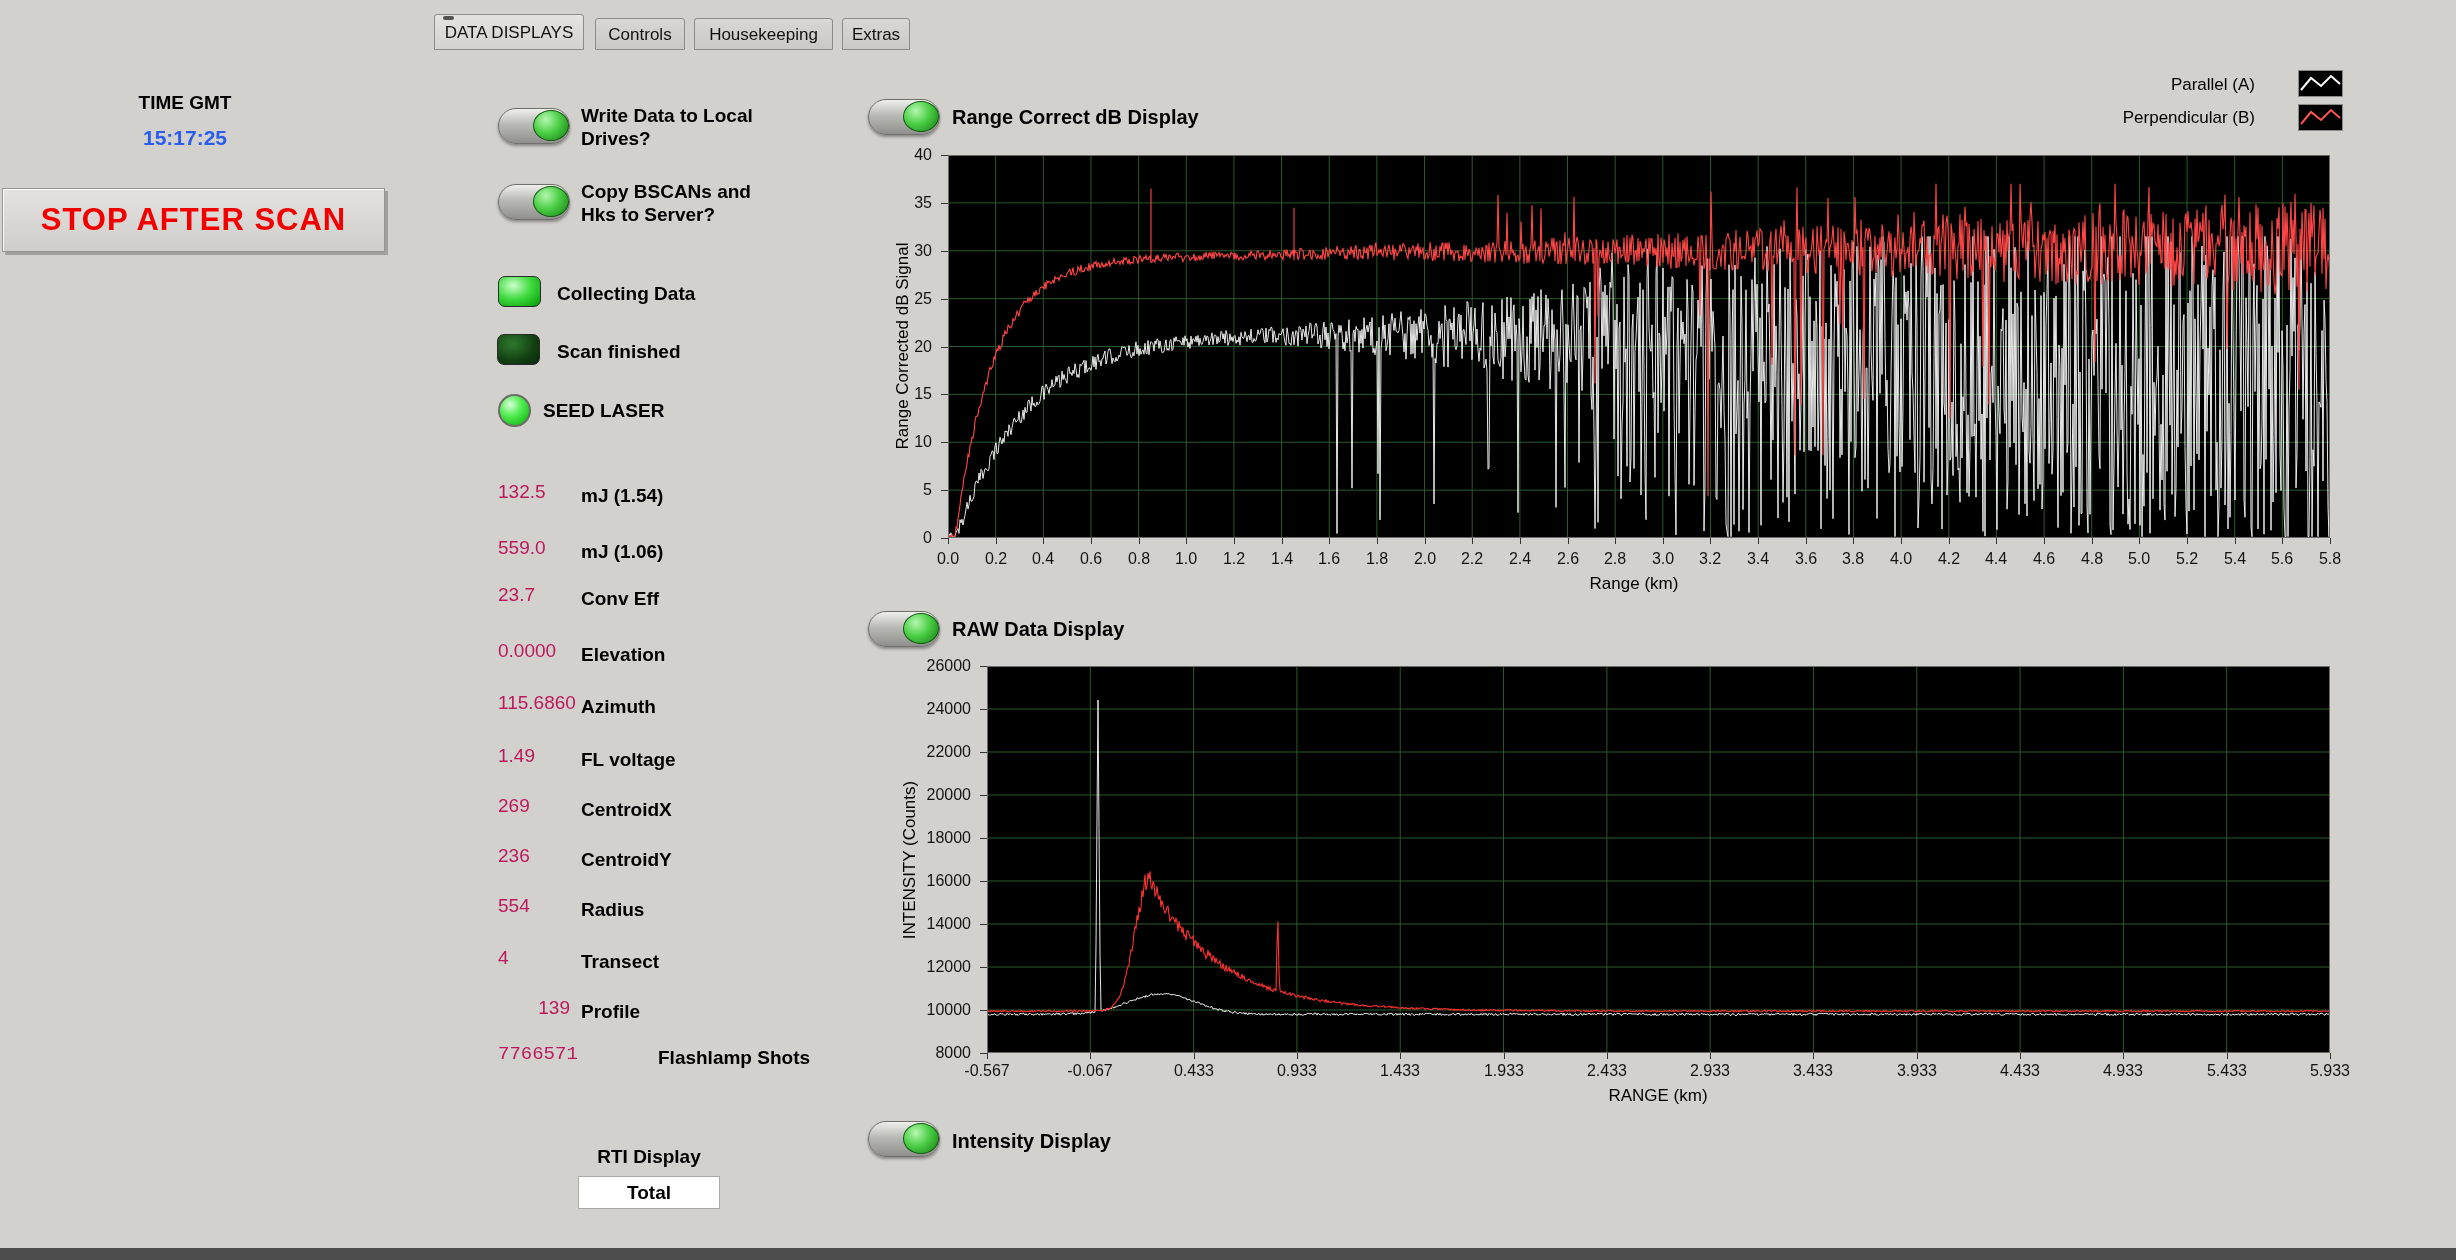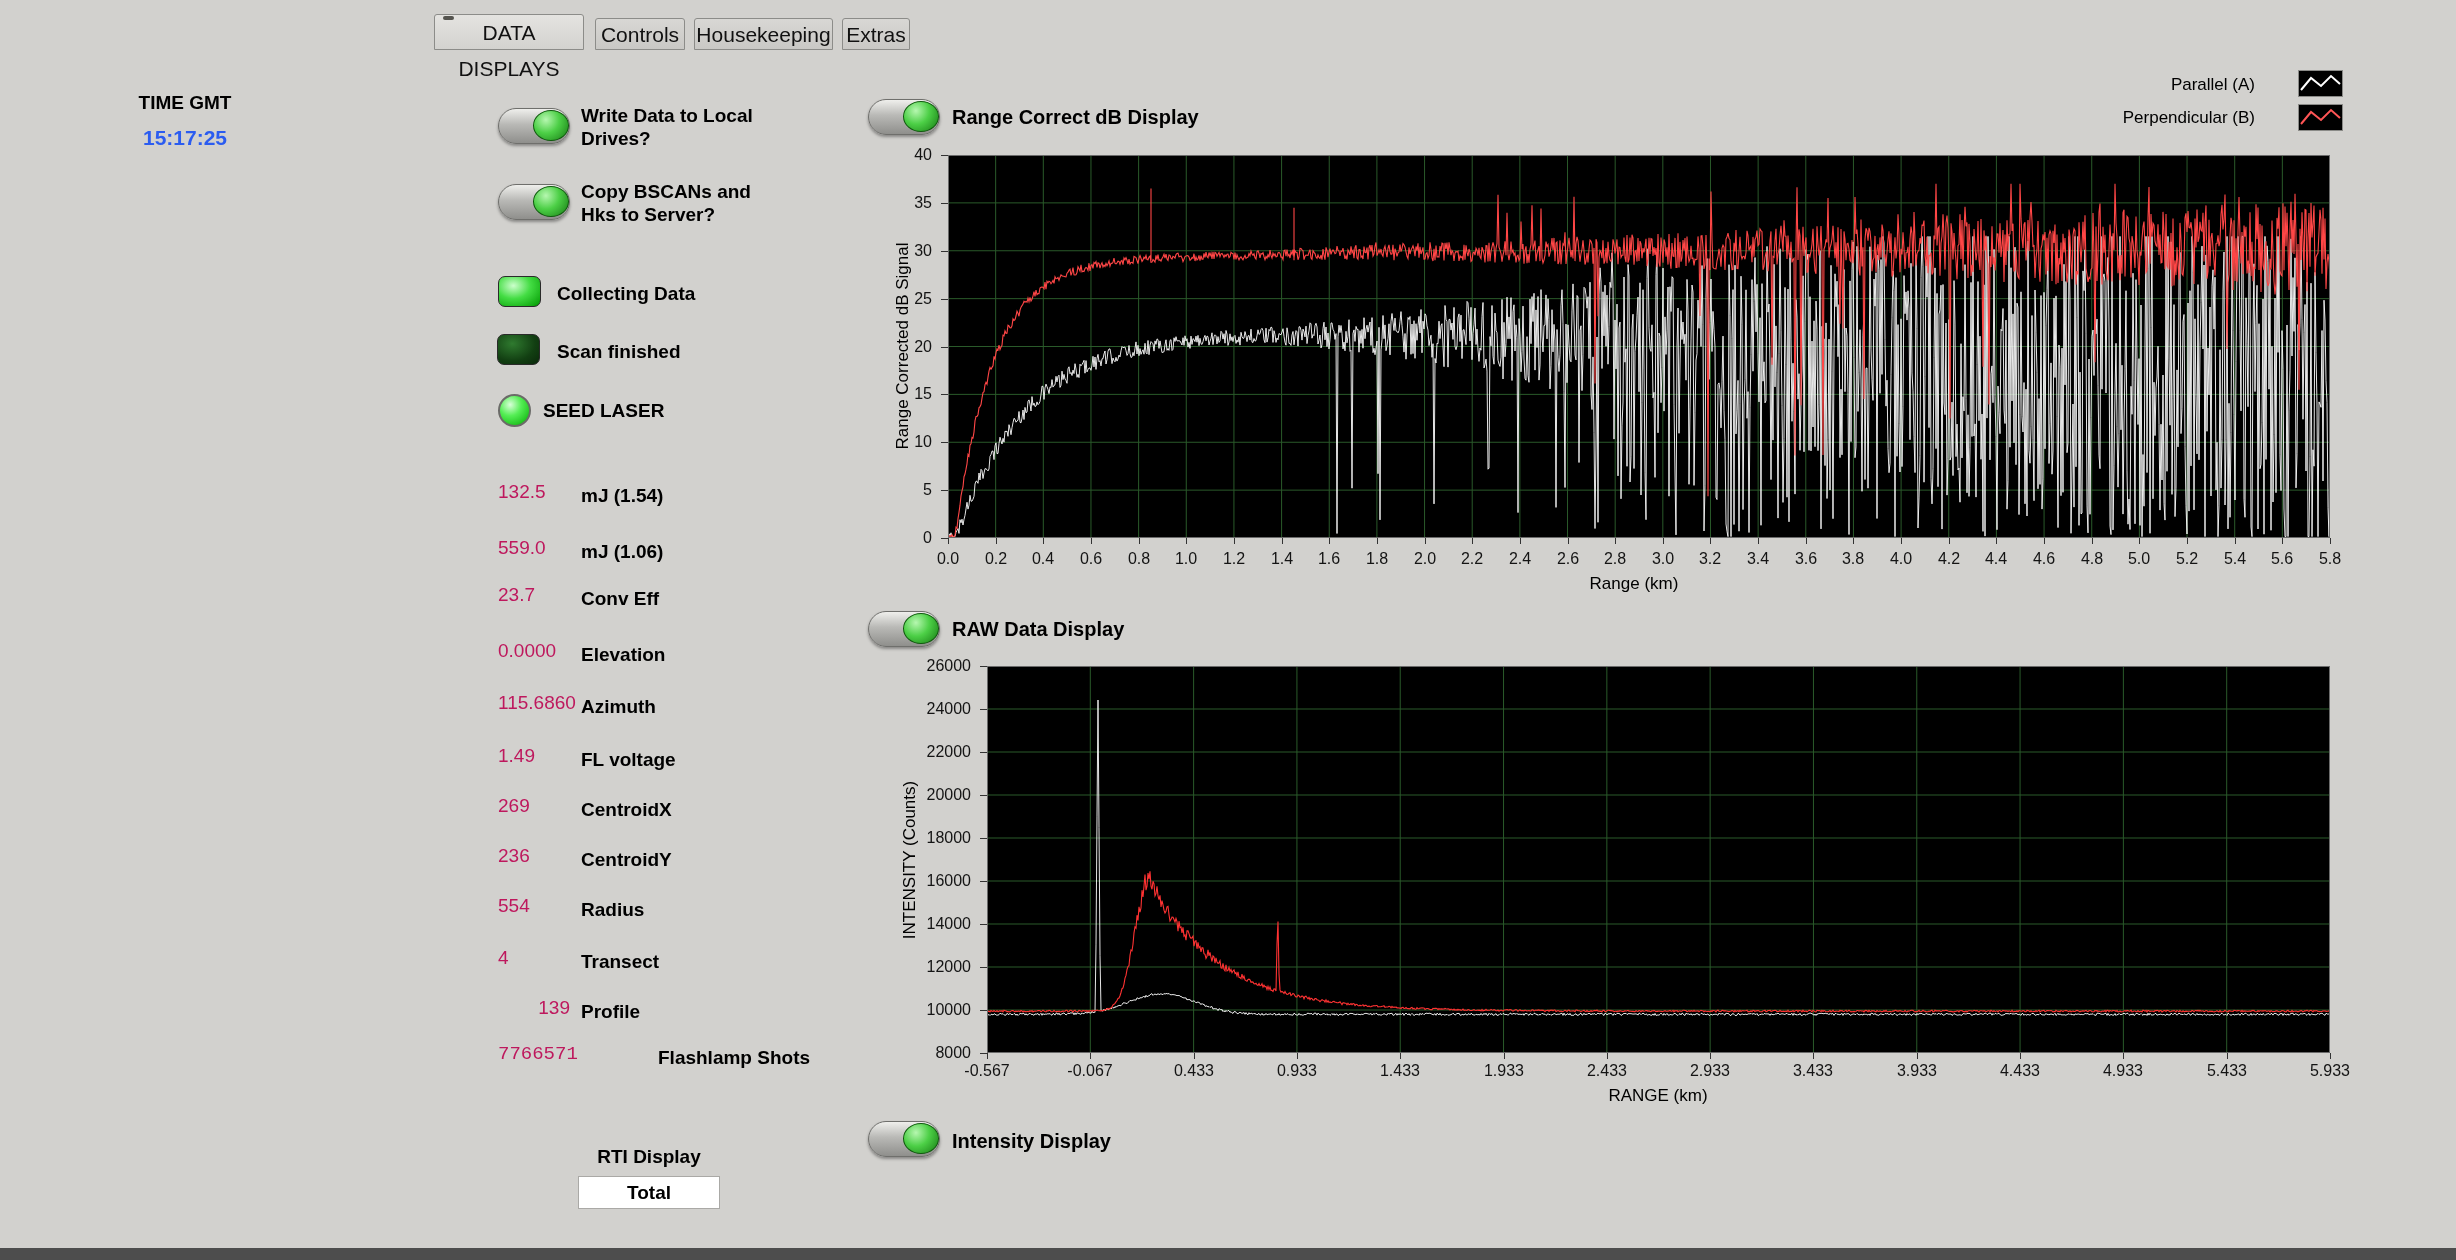--- a/index.html
+++ b/index.html
@@ -1,21 +1,21 @@
 <!DOCTYPE html>
 <html><head>
 <meta charset="utf-8">
 <style>
   html,body{margin:0;padding:0;}
   #page{position:relative;width:2456px;height:1260px;background:#d2d1ce;
         font-family:"Liberation Sans",sans-serif;overflow:hidden;color:#000;}
 
   
   .tab{position:absolute;top:18px;height:32px;line-height:32px;text-align:center;
-       font-size:21px;color:#111;background:linear-gradient(180deg,#d8d7d4,#c9c8c5);
+       font-size:17px;color:#111;background:linear-gradient(180deg,#d8d7d4,#c9c8c5);
        border:1px solid #8c8c89;border-radius:3px 3px 0 0;box-sizing:border-box;cursor:pointer;}
   .tab.active{top:14px;height:36px;line-height:36px;background:linear-gradient(180deg,#e4e3e0,#d3d2cf);}
   .tab-marker{position:absolute;width:11px;height:4px;background:#55544f;left:8px;top:1px;border-radius:2px;}
 
   .label{position:absolute;font-weight:bold;font-size:19px;color:#000;white-space:pre-line;}
   .value{position:absolute;font-size:19px;color:#be185d;white-space:nowrap;overflow:hidden;}
 
   .btn{position:absolute;background:linear-gradient(180deg,#e3e2df,#cfcecb);
        border:1px solid #97968f;
        box-shadow:3px 3px 0 rgba(100,100,100,.45), inset 1px 1px 0 rgba(255,255,255,.9);
@@ -69,20 +69,21 @@
   <div class="tab" style="left:694px;width:139px;">
     <span>Housekeeping</span>
   </div>
   <div class="tab" style="left:842px;width:68px;">
     <span>Extras</span>
   </div>
 
   <div class="label" style="left:100px;top:92px;width:170px;text-align:center;">TIME GMT</div>
   <div class="label" style="left:100px;top:126px;width:170px;text-align:center;font-size:21px;color:#2b5cf0;">15:17:25</div>
 
+  <div class="btn" id="stop-after-scan" style="left:2px;top:188px;width:383px;height:64px;font-size:31px;letter-spacing:1px;">STOP AFTER SCAN</div>
 
   <div class="label" style="left:559px;top:1146px;width:180px;text-align:center;">RTI Display</div>
   <div id="rti-box">Total</div>
 
   <div class="section-title" style="left:952px;top:106px;">Range Correct dB Display</div>
   <div class="section-title" style="left:952px;top:618px;">RAW Data Display</div>
   <div class="section-title" style="left:952px;top:1130px;">Intensity Display</div>
 
   <div class="legend-label" style="left:2035px;top:75px;">Parallel (A)</div>
   <div class="legend-swatch" style="left:2298px;top:70px;">

